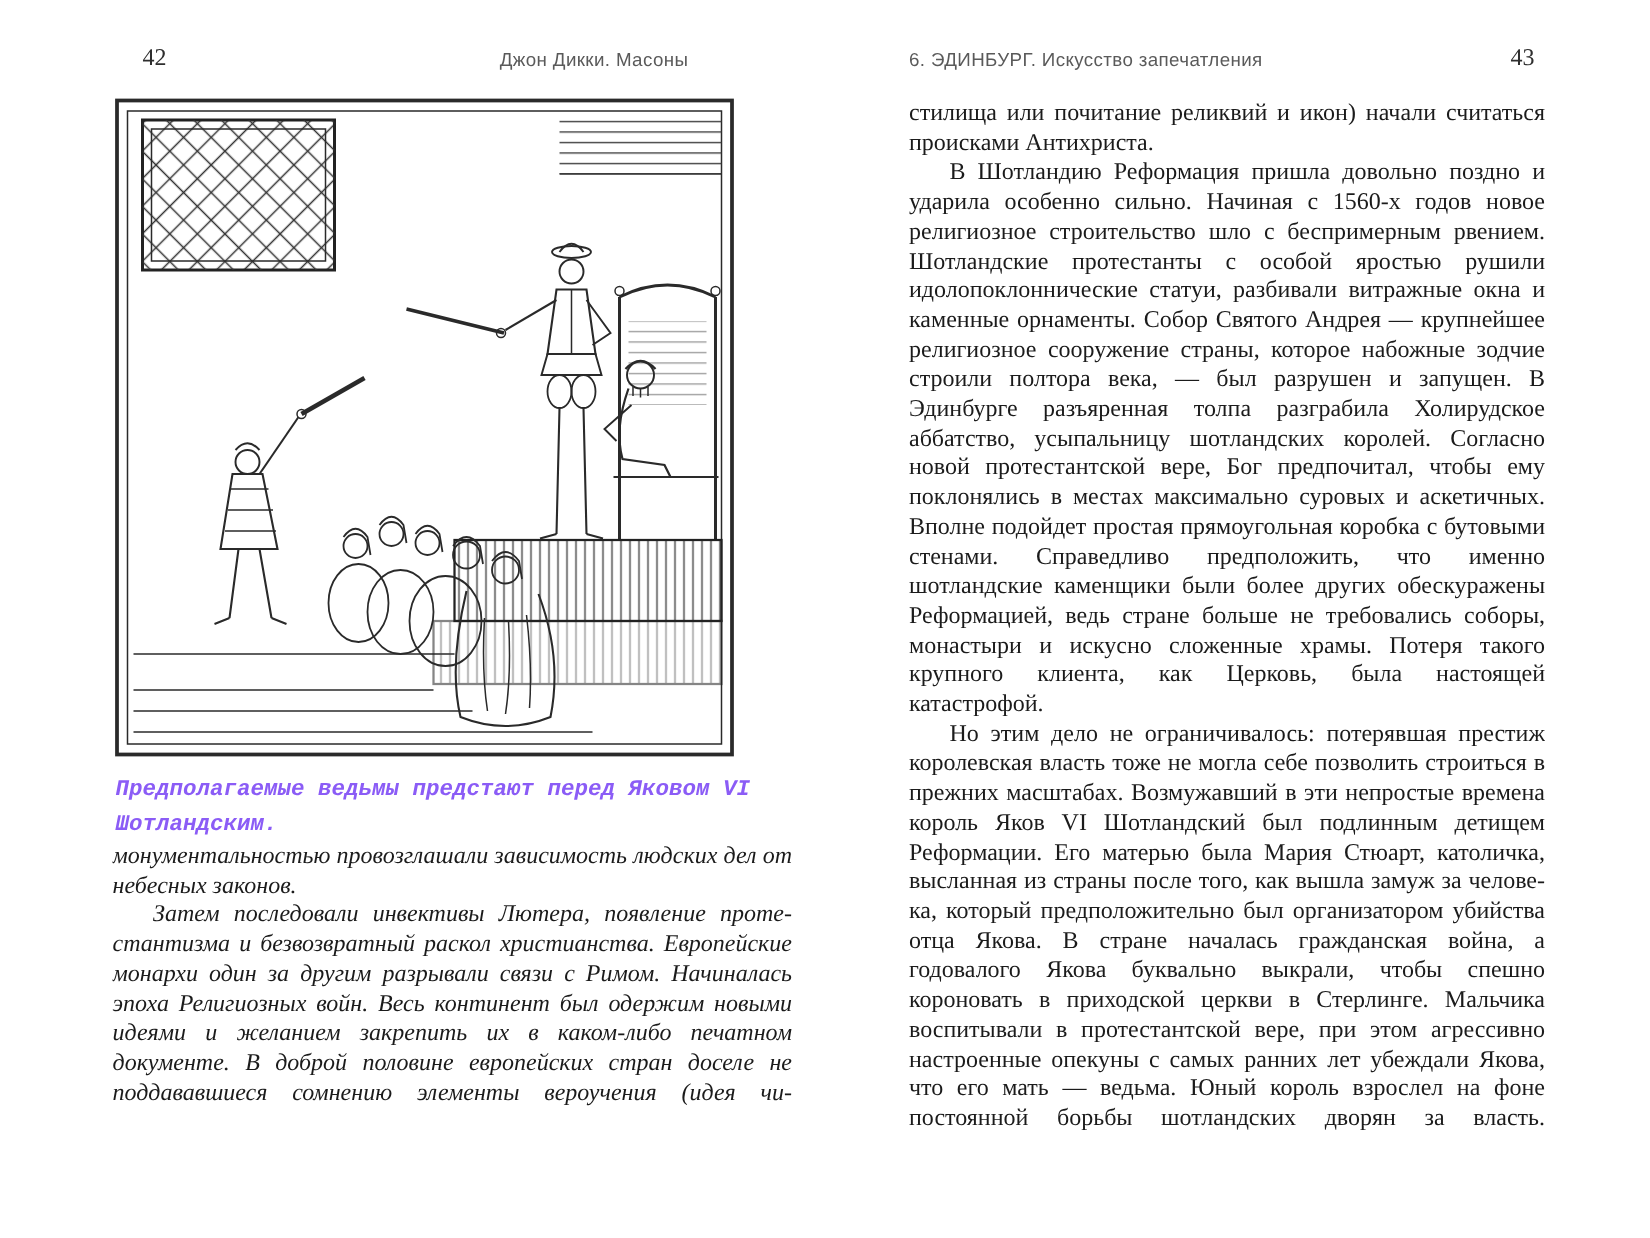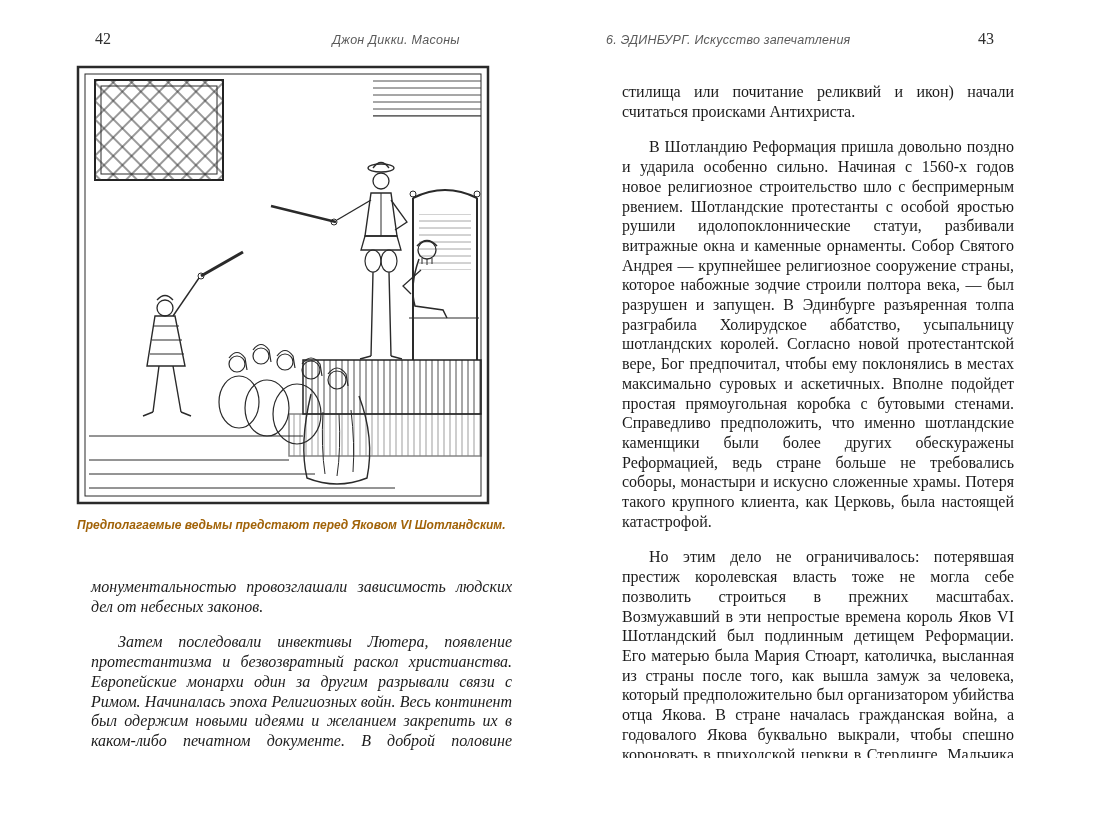--- a/index.html
+++ b/index.html
@@ -1,33 +1,33 @@
 <!DOCTYPE html>
 <html><head>
 <meta charset="utf-8">
 <style>
   html,body{margin:0;padding:0;background:#ffffff;}
   .spread{position:relative;width:1100px;height:825px;background:#ffffff;overflow:hidden;}
 
-  .hdr{position:absolute;top:33px;font-family:"Liberation Sans",sans-serif;font-size:12.5px;color:#5a5a5a;letter-spacing:.25px;font-style:italic;}
+  .hdr{position:absolute;top:33px;font-family:"Liberation Sans",sans-serif;font-size:12.5px;color:#5a5a5a;letter-spacing:.25px;}
   .pagenum{position:absolute;top:30px;font-family:"Liberation Serif",serif;font-size:16px;color:#2e2e2e;margin-left:20px;}
   #pn-left{left:75px;}
   #hdr-left{left:262px;width:268px;text-align:center;}
   #hdr-right{left:606px;}
-  #pn-right{left:958px;width:74px;text-align:left;}
+  #pn-right{left:958px;width:74px;text-align:center;}
 
   .figure{position:absolute;left:75px;top:64px;width:416px;height:442px;margin:0;}
   .figure svg{display:block;}
 
-  .caption{position:absolute;left:77px;top:516px;width:452px;font-family:Liberation Sans, sans-serif;font-style:italic;font-weight:bold;font-size:12px;line-height:1.52;color:#a16207;}
+  .caption{position:absolute;left:77px;top:516px;width:452px;font-family:Liberation Mono, monospace;font-style:italic;font-weight:bold;font-size:15px;line-height:1.52;color:#8b5cf6;}
 
   .body{position:absolute;font-family:"Liberation Serif",serif;font-size:16px;line-height:19.7px;color:#1b1b1b;text-align:justify;overflow:hidden;}
   #body-left{left:75px;top:561px;width:453px;height:192px;font-style:italic;}
   #body-right{left:606px;top:66px;width:424px;height:692px;}
-  .body p{margin:16px;}
+  .body p{margin:0;}
   .body p.indent{text-indent:27px;}
   .body p.cont{text-align-last:justify;}
 
   .eng{stroke:#2a2a2a;fill:none;}
 </style>
 </head>
 <body>
 
 <div class="spread">
 

